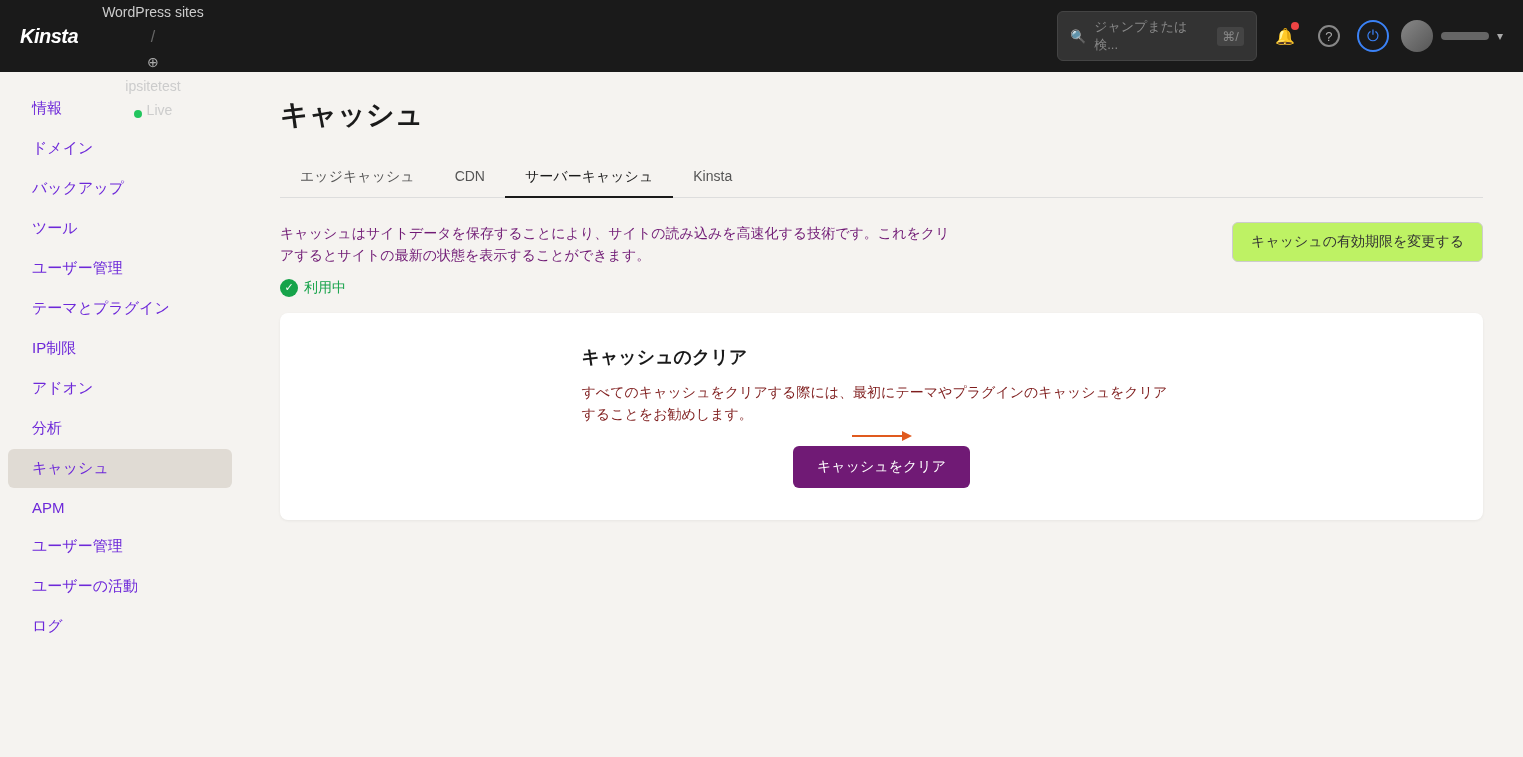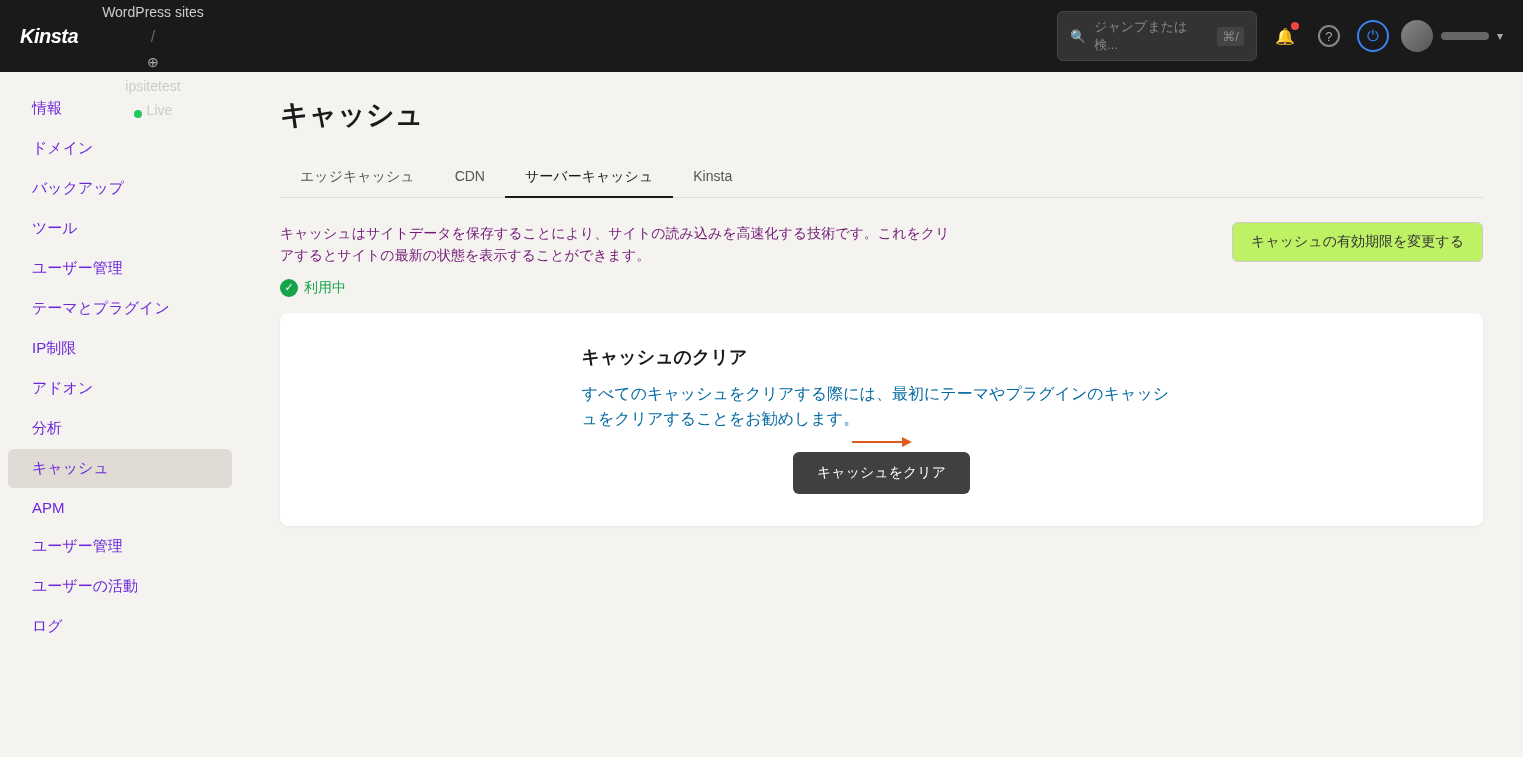--- a/index.html
+++ b/index.html
@@ -234,34 +234,34 @@
       flex-direction: column;
     }
     .cache-card-content { flex: 1; }
     .cache-card-title {
       font-size: 18px;
       font-weight: 600;
       color: #1a1a1a;
       margin-bottom: 12px;
     }
     .cache-card-desc {
-      font-size: 16px;
-      color: #0369a1;
+      font-size: 14px;
+      color: #7f1d1d;
       line-height: 1.6;
       max-width: 600px;
     }
     .arrow-area {
       display: flex;
       align-items: center;
       margin: 0 24px;
       color: #e05a1e;
       font-size: 24px;
     }
     .clear-cache-btn {
-      background: #404040;
+      background: #701a75;
       color: white;
       border: none;
       border-radius: 6px;
       padding: 12px 24px;
       font-size: 14px;
       font-weight: 500;
       cursor: pointer;
       white-space: nowrap;
     }
   </style>

